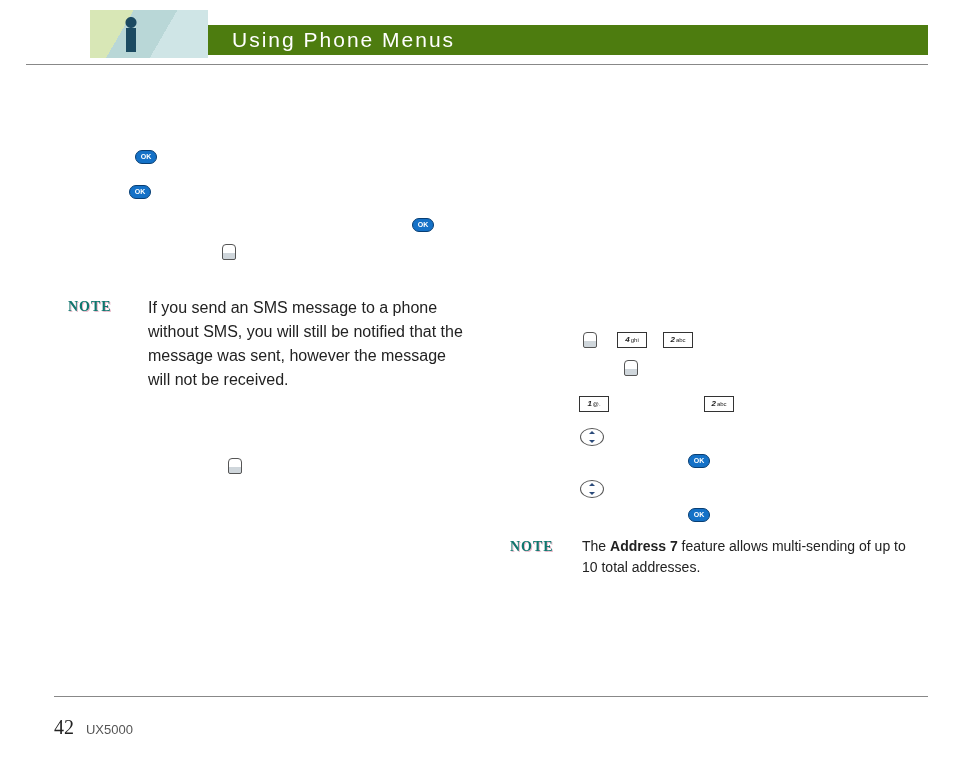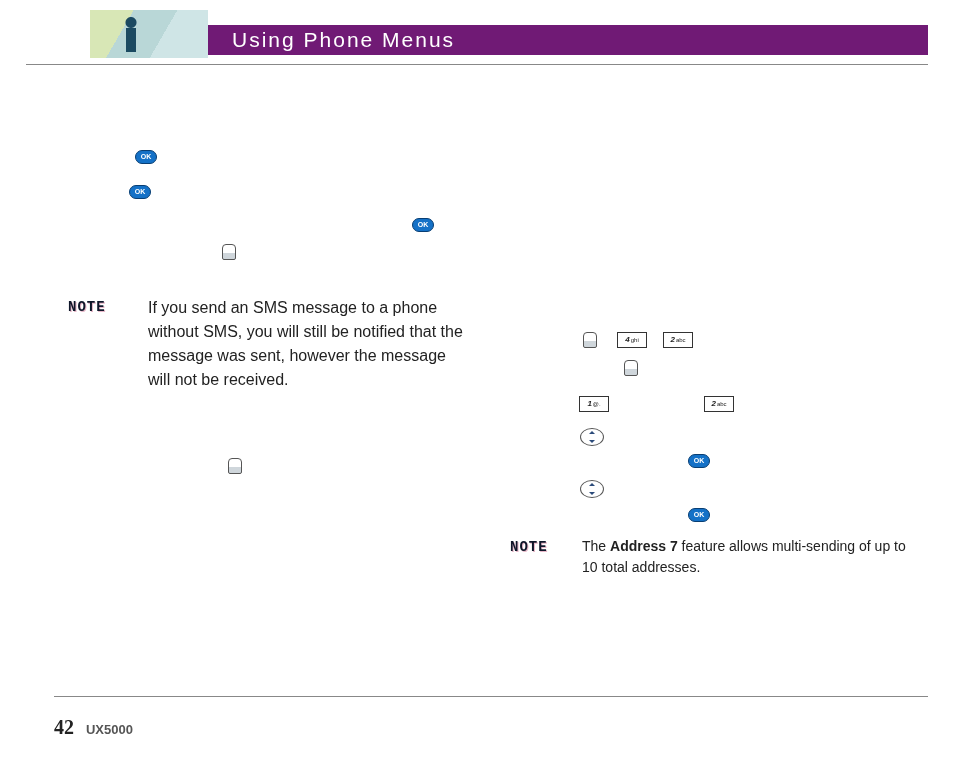--- a/index.html
+++ b/index.html
@@ -43,21 +43,21 @@
     background-size: 100% 100%, 10px 24px;
     background-position: 0 0, 6px 12px;
     background-repeat: no-repeat;
     border-radius: 6px 6px 2px 2px;
     opacity:.9;
   }
   .title-bar {
     position: absolute;
     left: 208px; right: 26px; top: 15px;
     height: 30px;
-    background: #701a75;
+    background: #4d7c0f;
     color: #fff;
     font-size: 21px;
     letter-spacing: 2px;
     display: flex;
     align-items: center;
     padding-left: 24px;
   }
   .title-rule {
     position: absolute;
     left: 26px; right: 26px;
@@ -117,44 +117,43 @@
     font-style: italic;
     font-weight: bold;
     text-align: center;
     line-height: 14px;
     padding: 0 2px;
     vertical-align: middle;
   }
   .key .sub { font-size:6px; font-weight:normal; font-style:normal; margin-left:1px; }
 
   .note-label {
-    font-family: Liberation Mono, monospace;
+    font-family: Liberation Serif, serif;
     font-weight: bold;
-    color: #0f172a;
+    color: #0f766e;
     text-shadow: 1px 1px 0 #e7b7c8;
     letter-spacing: 1px;
   }
 
   
   .placed { position:absolute; }
 
   
   .footer-rule {
     position:absolute;
     left:54px; right:26px;
     top: 696px;
     border-top:1px solid #888;
     height:0;
   }
   .footer {
     position:absolute;
     left:54px; top: 716px;
     font-size: 14px;
     color:#222;
-    font-weight:bold;
   }
   .footer .pg { font-size:20px; font-family: Georgia, 'Times New Roman', serif; }
   .footer .model { font-size:13px; color:#555; margin-left:8px; }
 
   
   .note-block-left {
     position:absolute;
     left: 68px; top: 298px;
     width: 400px;
   }

